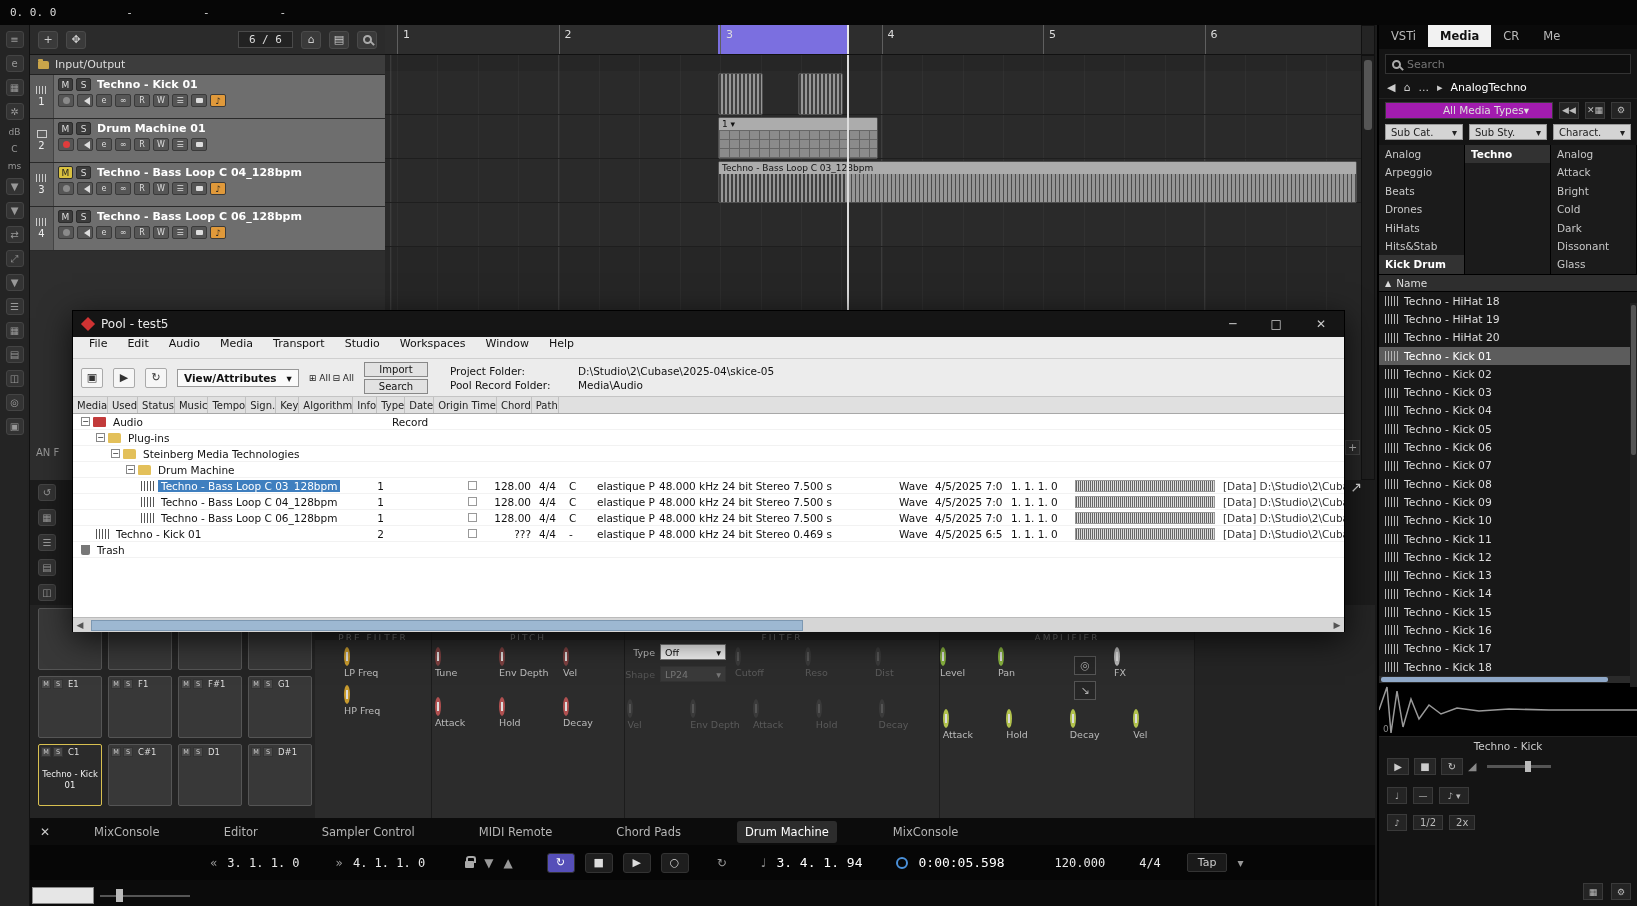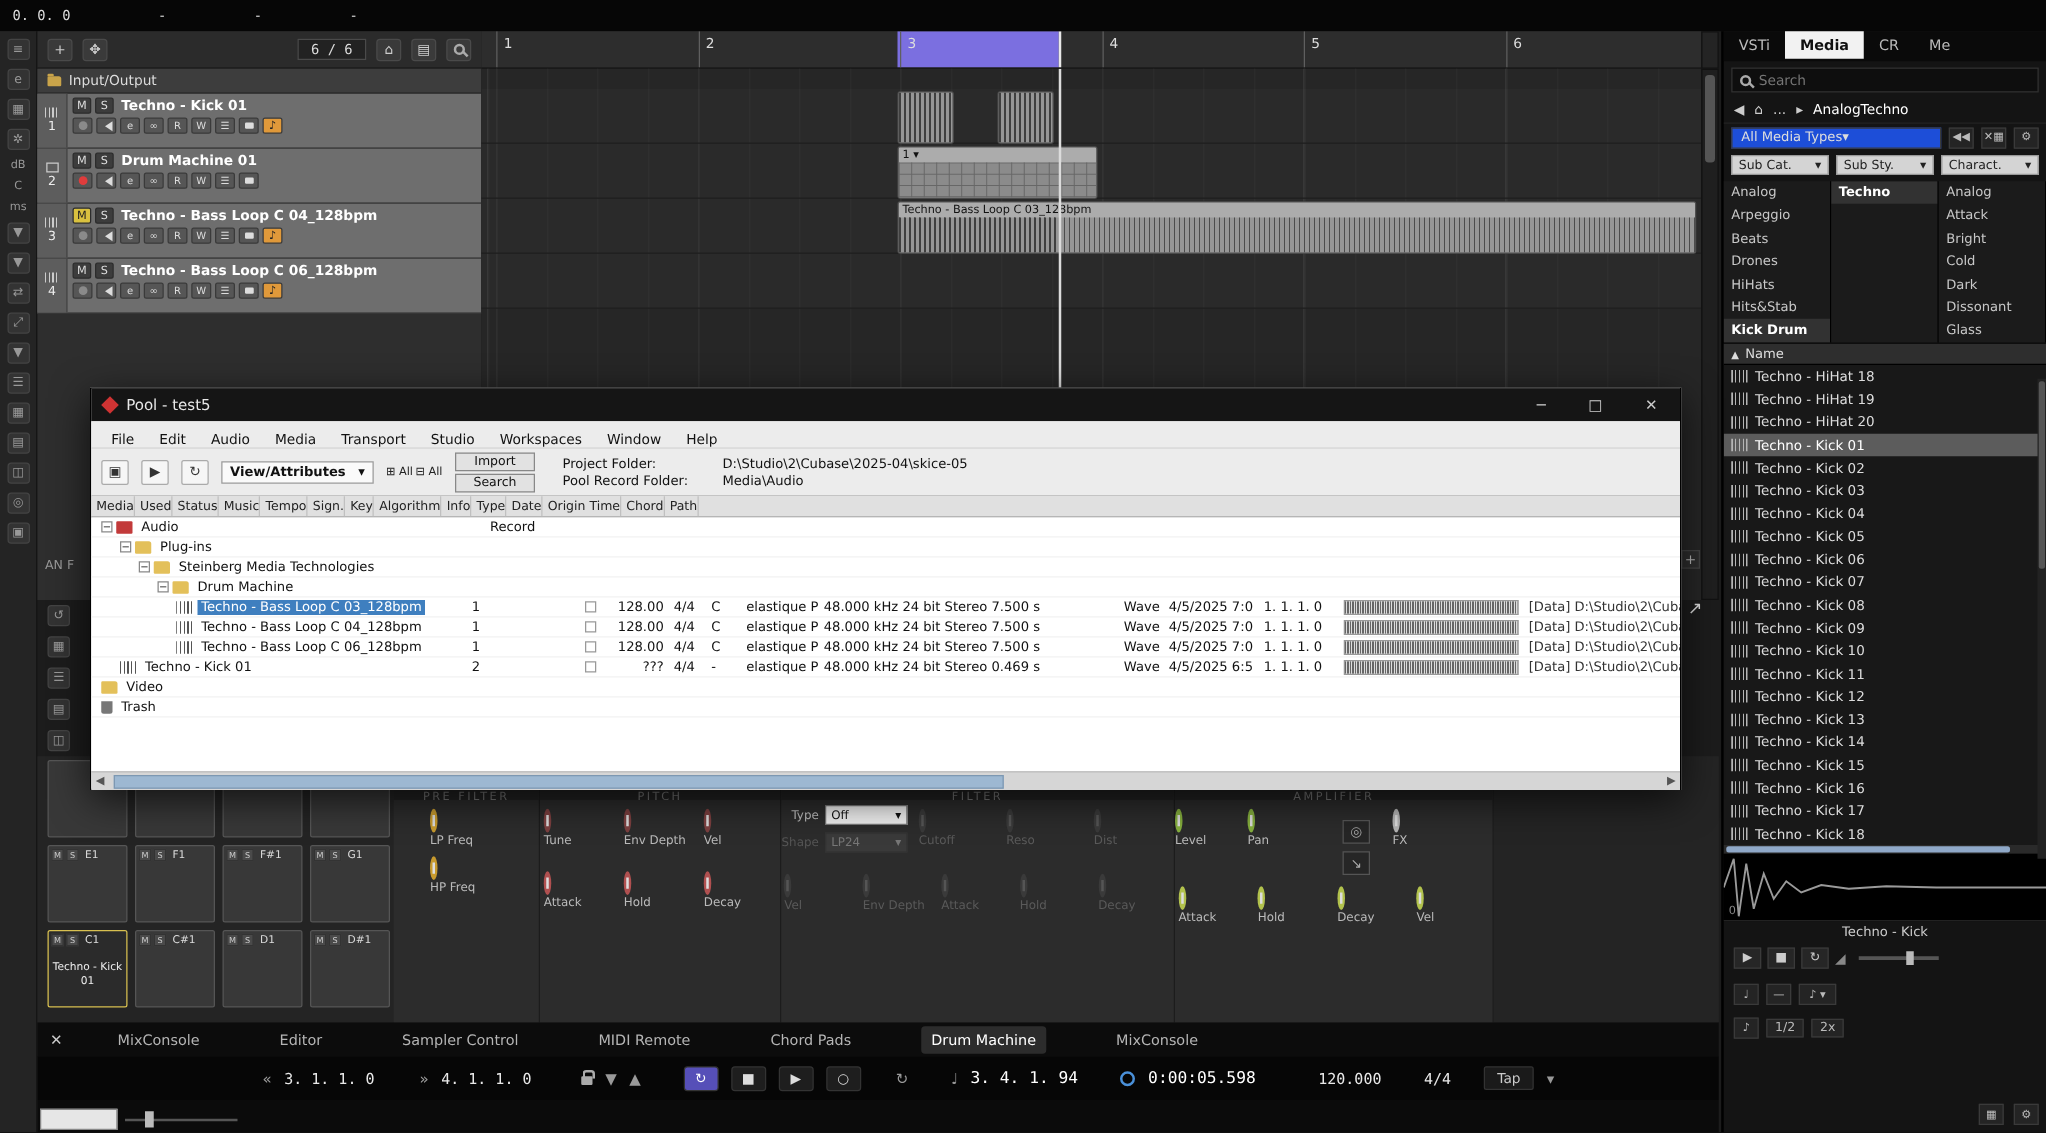--- a/index.html
+++ b/index.html
@@ -133,21 +133,21 @@
 
   
   .media-rack{position:absolute;left:1377px;top:25px;width:260px;height:881px;background:#141414;border-left:2px solid #000;z-index:7}
   .mr-tabs{height:24px;display:flex;align-items:flex-start;background:#0a0a0a}
   .mr-tab{padding:4px 12px;color:#bbb;font-size:11.5px}
   .mr-tab.active{background:#f2f2f2;color:#111;font-weight:bold}
   .mr-search{margin:5px 6px 0 6px;height:20px;background:#0e0e0e;border:1px solid #333;display:flex;align-items:center;gap:6px;padding:0 6px}
   .mr-search input{background:transparent;border:none;outline:none;color:#bbb;font-size:11px;width:180px;font-family:"DejaVu Sans",sans-serif}
   .mr-crumb{height:22px;display:flex;align-items:center;gap:8px;padding:0 8px;color:#ccc;border-bottom:1px solid #222;margin-top:3px}
   .mr-row{height:22px;display:flex;align-items:center;gap:6px;padding:0 6px}
-  .dd-dark{flex:1;height:17px;border:1px solid #3a3a3a;background:#1d4ed8;color:#ddd;font-size:10.5px;display:flex;align-items:center;justify-content:flex-start;padding:0 7px}
+  .dd-dark{flex:1;height:17px;border:1px solid #3a3a3a;background:#a21caf;color:#ddd;font-size:10.5px;display:flex;align-items:center;justify-content:flex-end;padding:0 23px}
   .mr-mini{width:20px;height:17px;border:1px solid #3a3a3a;background:#242424;color:#bbb;font-size:9px;display:flex;align-items:center;justify-content:center}
   .dd-light{flex:1;height:16px;background:#d4d4d4;color:#222;font-size:10px;display:flex;align-items:center;justify-content:space-between;padding:0 5px;border:1px solid #999}
   .mr-filters{display:flex;height:130px;border-bottom:1px solid #000;margin-top:2px}
   .fcol{flex:1;border-right:1px solid #000;background:#1b1b1b;overflow:hidden}
   .fitem{height:18.4px;line-height:18.4px;padding-left:6px;color:#c8c8c8;font-size:10.5px;white-space:nowrap}
   .fitem.sel{color:#fff;font-weight:bold;background:#323232}
   .mr-namehead{height:17px;background:#2e2e2e;color:#ddd;font-size:10.5px;display:flex;align-items:center;gap:5px;padding:0 6px;border-bottom:1px solid #000}
   .mr-results{height:384px;overflow:hidden;position:relative;background:#181818}
   .rrow{height:18.3px;display:flex;align-items:center;gap:6px;padding:0 6px;color:#ddd;font-size:10.8px;white-space:nowrap}
   .rrow.sel{background:#5c5c5c;color:#fff}
@@ -165,21 +165,21 @@
   .vol-thumb{position:absolute;left:58%;top:-4px;width:6px;height:11px;background:#bbb}
   .mr-btnrow{display:flex;align-items:center;gap:6px;padding:0 8px;margin-top:10px}
   .mr-badge{border:1px solid #3a3a3a;background:#242424;color:#bbb;font-size:10px;padding:1px 6px}
   .mr-corner{position:absolute;right:6px;bottom:6px;display:flex;gap:8px}
 
   
   .pool{position:absolute;left:72px;top:310px;width:1273px;height:322px;background:#ececec;border:1px solid #000;box-shadow:0 8px 30px rgba(0,0,0,.7);z-index:30;color:#111}
   .pool-title{height:26px;background:#151515;display:flex;align-items:center;gap:8px;padding:0 10px;color:#e8e8e8;font-size:12px}
   .cubase-ic{width:10px;height:10px;background:#cf3333;transform:rotate(45deg);flex:none}
   .win-ctl{margin-left:auto;display:flex;gap:34px;color:#ccc;font-size:12px;padding-right:8px}
-  .pool-menu{height:22px;background:#ececec;display:flex;gap:20px;align-items:flex-end;padding:0 16px;font-size:11px;color:#111;border-bottom:1px solid #cfcfcf}
+  .pool-menu{height:22px;background:#ececec;display:flex;gap:20px;align-items:flex-start;padding:0 16px;font-size:11px;color:#111;border-bottom:1px solid #cfcfcf}
   .pool-toolbar{height:38px;background:#ececec;display:flex;align-items:center;gap:10px;padding:0 8px;border-bottom:1px solid #c4c4c4}
   .ptb-ic{width:22px;height:20px;border:1px solid #aaa;background:#f6f6f6;color:#333;font-size:11px;display:flex;align-items:center;justify-content:center;border-radius:2px}
   .view-attr{border:1px solid #999;background:#fafafa;height:18px;display:flex;align-items:center;gap:10px;padding:0 6px;font-size:10.5px}
   .allbox{display:flex;gap:2px;font-size:9px;color:#222}
   .pool-btn{width:64px;height:15px;border:1px solid #888;background:#e2e2e2;font-size:10px;text-align:center;line-height:14px}
   .btn-stack{display:flex;flex-direction:column;gap:2px}
   .folder-info{display:grid;grid-template-columns:120px auto;column-gap:8px;row-gap:2px;font-size:10.5px;margin-left:12px}
   .pool-colhead{height:17px;background:#e0e0e0;border-bottom:1px solid #a8a8a8;display:flex;font-size:10px;color:#222;align-items:center}
   .pool-colhead .pcell{border-right:1px solid #c0c0c0;padding-left:4px;height:100%;display:flex;align-items:center;overflow:hidden;white-space:nowrap}
   .pc0{width:285px;flex:none}.pc1{width:30px;flex:none}.pc2{width:60px;flex:none}.pc3{width:45px;flex:none}
@@ -1186,63 +1186,42 @@
           <div class="pcell pc8">48.000 kHz 24 bit Stereo 0.469 s</div>
           <div class="pcell pc9">Wave</div>
           <div class="pcell pc10">4/5/2025 6:5</div>
           <div class="pcell pc11">1. 1. 1. 0</div>
           <div class="pcell pc12">
             <span class="thumb show"></span>
           </div>
           <div class="pcell pc13 path">[Data] D:\Studio\2\Cubase\</div>
         </div>
 
+
         <div class="prow">
           <div class="pcell pc0 namecell">
             <span class="ind d0"></span>
 
-            <span class="ic ic-folder"></span>
-            <span class="pname">Video</span>
+            <span class="ic ic-trash"></span>
+            <span class="pname">Trash</span>
           </div>
           <div class="pcell pc1 r"></div>
           <div class="pcell pc2"></div>
           <div class="pcell pc3 c"></div>
           <div class="pcell pc4 r"></div>
           <div class="pcell pc5"></div>
           <div class="pcell pc6"></div>
           <div class="pcell pc7"></div>
           <div class="pcell pc8"></div>
           <div class="pcell pc9"></div>
           <div class="pcell pc10"></div>
           <div class="pcell pc11"></div>
           <div class="pcell pc12"></div>
           <div class="pcell pc13 path"></div>
         </div>
-
-        <div class="prow">
-          <div class="pcell pc0 namecell">
-            <span class="ind d0"></span>
-
-            <span class="ic ic-trash"></span>
-            <span class="pname">Trash</span>
-          </div>
-          <div class="pcell pc1 r"></div>
-          <div class="pcell pc2"></div>
-          <div class="pcell pc3 c"></div>
-          <div class="pcell pc4 r"></div>
-          <div class="pcell pc5"></div>
-          <div class="pcell pc6"></div>
-          <div class="pcell pc7"></div>
-          <div class="pcell pc8"></div>
-          <div class="pcell pc9"></div>
-          <div class="pcell pc10"></div>
-          <div class="pcell pc11"></div>
-          <div class="pcell pc12"></div>
-          <div class="pcell pc13 path"></div>
-        </div>
       </div>
     <div class="pool-hscroll">
       <span class="hs-arrow">◀</span>
       <span class="hs-thumb"></span>
       <span class="hs-arrow" style="margin-left:auto">▶</span>
     </div>
   </div>
 
 </div>
 

